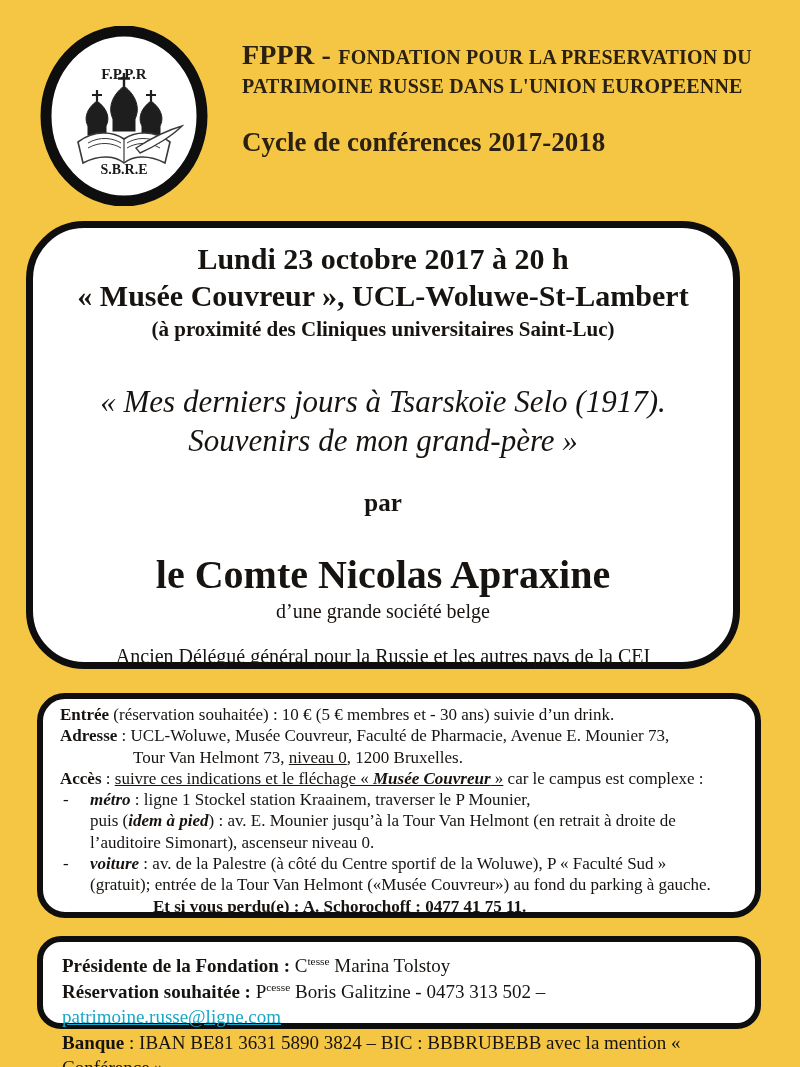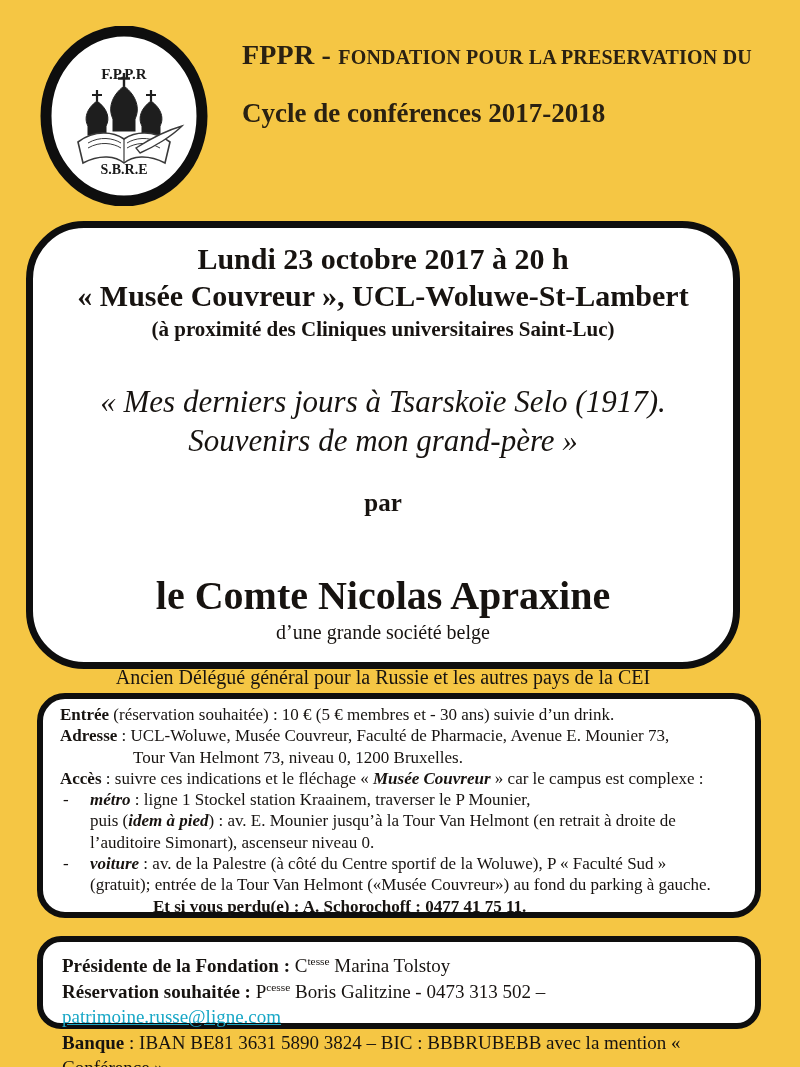--- a/index.html
+++ b/index.html
@@ -21,28 +21,28 @@
   .event-card{left:26px;top:221px;width:714px;height:448px;border-radius:58px;text-align:center;padding-top:12px;}
   .info-card{left:37px;top:693px;width:724px;height:225px;border-width:6px;border-radius:28px;
              padding:5px 14px 0 17px;font-size:17px;line-height:21.3px;text-align:left;}
   .footer-card{left:37px;top:936px;width:724px;height:93px;border-width:6px;border-radius:24px;
              padding:11px 14px 0 19px;font-size:19px;line-height:25.5px;text-align:left;}
   
   .ev-title{font-size:30px;font-weight:bold;line-height:37px;}
   .ev-note{font-size:21px;font-weight:bold;line-height:30px;}
   .ev-talk{font-size:31px;font-style:italic;line-height:39px;margin-top:38px;}
   .ev-par{font-size:25px;font-weight:bold;margin-top:29px;}
-  .ev-speaker{font-size:40px;font-weight:bold;margin-top:56px;line-height:46px;}
+  .ev-speaker{font-size:40px;font-weight:bold;margin-top:35px;line-height:46px;}
   .ev-desc{font-size:20px;line-height:26px;}
   .ev-desc.first{margin-top:19px;}
   
   .line{position:relative;}
   .b{font-weight:bold;}
   .bi{font-weight:bold;font-style:italic;}
-  .u{}
+  .u{text-decoration:underline;}
   .sup{vertical-align:super;font-size:0.6em;line-height:0;}
   .link{color:#18A7C6;text-decoration:underline;cursor:pointer;}
   .ind1{padding-left:73px;}
   .hang{padding-left:30px;}
   .cont{padding-left:30px;}
   .dash{position:absolute;left:3px;}
   .lost{padding-left:93px;font-weight:bold;}
   
   .logo-label{font-family:"Liberation Serif","DejaVu Serif",serif;font-weight:bold;}
 </style>
@@ -77,20 +77,21 @@
         <path d="M48,117 C60,110 73,112 81,117 M48,122 C60,115 73,117 81,122 M87,117 C95,112 108,110 120,117 M87,122 C95,117 108,115 120,122" fill="none" stroke-width="1"></path>
         <path d="M96,122 C110,113 128,104 142,100 C132,110 114,121 100,127 Z" fill="#FFFFFF" stroke-width="1.4"></path>
       </g>
       <text x="84" y="148" text-anchor="middle" font-size="14" class="logo-label" fill="#1A1A1A">S.B.R.E</text>
     </svg>
   </div>
 
   <div class="header-text">
     <div class="org-line">
       <span class="org-abbr">FPPR - </span><span>FONDATION POUR LA PRESERVATION DU</span><br>
+      <span>PATRIMOINE RUSSE DANS  L'UNION EUROPEENNE</span>
     </div>
     <div class="cycle">Cycle  de conférences 2017-2018</div>
   </div>
 
   <div class="card event-card">
     <div class="ev-title">Lundi 23 octobre 2017 à 20 h</div>
     <div class="ev-title">« Musée Couvreur », UCL-Woluwe-St-Lambert</div>
     <div class="ev-note">(à proximité des Cliniques universitaires Saint-Luc)</div>
     <div class="ev-talk">« Mes derniers jours à Tsarskoïe Selo (1917).</div>
     <div class="ev-talk" style="margin-top:0;">Souvenirs de mon grand-père »</div>

